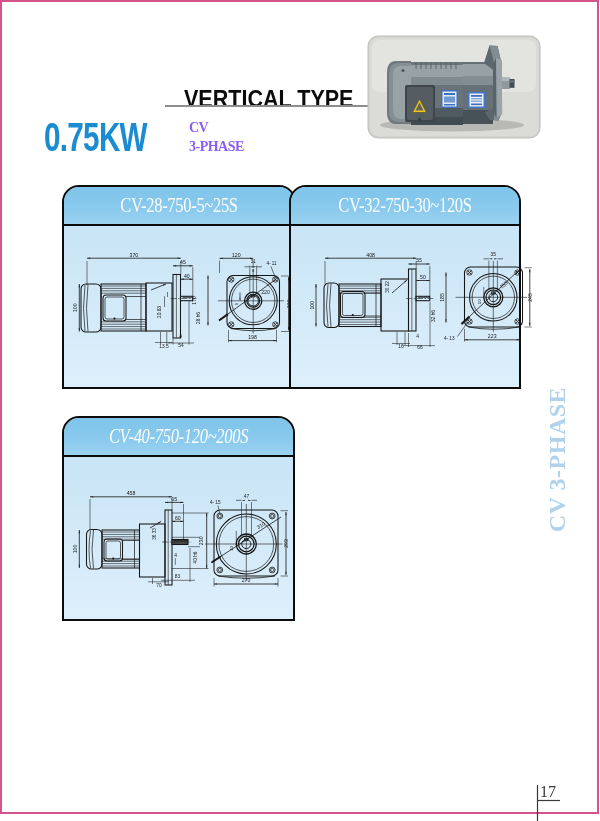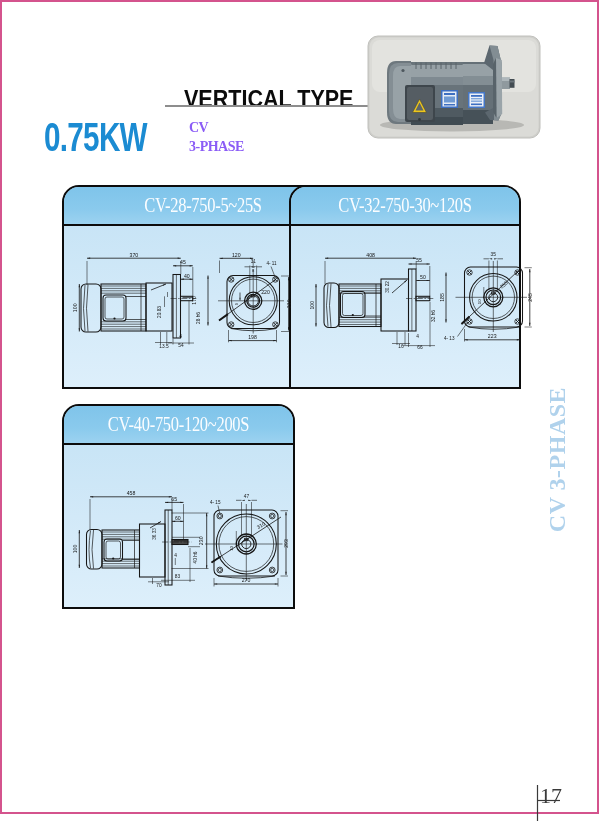--- a/index.html
+++ b/index.html
@@ -20,31 +20,31 @@
 <div class="abs" style="left:0px;top:0px;width:598.5px;height:814px;border:2px solid #d4538d;box-sizing:border-box;"></div>
 
 <div class="abs" style="left:184px;top:84.5px;font-size:24px;font-weight:bold;color:#0b0b0b;letter-spacing:0px;transform:scaleX(0.897);transform-origin:left;">VERTICAL TYPE</div>
 
 <div class="abs" style="left:165px;top:104.5px;width:207px;height:2px;background:#8d8d8d;"></div>
 
 <div class="abs" style="left:44px;top:113px;font-size:41.5px;font-weight:bold;color:#1b8bd2;transform:scaleX(0.715);transform-origin:left;letter-spacing:-1px;">0.75KW</div>
 
 <div class="abs" style="left:189px;top:119px;font-family:'Liberation Serif',serif;font-size:14px;font-weight:bold;color:#8b5cf6;line-height:18.5px;letter-spacing:-0.5px;">CV<br>3-PHASE</div>
 
-<div class="box" style="left:62px;top:185px;width:230px;height:200px;padding-left:48px;">
+<div class="box" style="left:62px;top:185px;width:230px;height:200px;">
 
 <div class="bar"><span style="display:inline-block;transform:scaleY(1.27);transform-origin:center;">CV-28-750-5~25S</span></div>
 </div>
 
 <div class="box" style="left:289px;top:185px;width:228px;height:200px;">
 
 <div class="bar"><span style="display:inline-block;transform:scaleY(1.27);transform-origin:center;">CV-32-750-30~120S</span></div>
 </div>
 
-<div class="box" style="left:62px;top:404px;width:229px;height:201px;">
+<div class="box" style="left:62px;top:416px;width:229px;height:201px;font-style:italic;">
 
 <div class="bar"><span style="display:inline-block;transform:scaleY(1.27);transform-origin:center;">CV-40-750-120~200S</span></div>
 </div>
 
 <svg class="abs" style="left:0;top:0;" width="600" height="821" viewBox="0 0 600 821">
 
 <g>
 <rect x="368" y="36" width="172" height="102" rx="10" fill="#cfcfcb" stroke="#c0c0bc" stroke-width="1"></rect>
 <rect x="369.5" y="37.5" width="169" height="99" rx="9" fill="#dbdbd7"></rect>
 <rect x="372" y="40" width="164" height="52" rx="8" fill="#e3e3df"></rect>
@@ -587,13 +587,13 @@
 <line x1="537.5" y1="785" x2="537.5" y2="821" stroke="#3a3a3a" stroke-width="1.2"></line>
 <line x1="537.5" y1="800.5" x2="560" y2="800.5" stroke="#3a3a3a" stroke-width="1.2"></line>
 </g>
 
 </svg>
 
 <div class="abs" style="left:557px;top:460px;width:0;height:0;">
  <div style="position:absolute;left:-75px;top:-14px;width:150px;text-align:center;transform:rotate(-90deg);font-family:'Liberation Serif',serif;font-size:24px;font-weight:bold;color:#b0d2ec;letter-spacing:0.5px;white-space:nowrap;">CV 3-PHASE</div>
 </div>
 
-<div class="abs" style="left:540px;top:783px;font-family:'Liberation Serif',serif;font-size:22px;color:#3a3a3a;text-align:center;">17</div>
+<div class="abs" style="left:540px;top:783px;font-family:'Liberation Serif',serif;font-size:16px;color:#3a3a3a;text-align:center;">17</div>
 
 </body></html>

